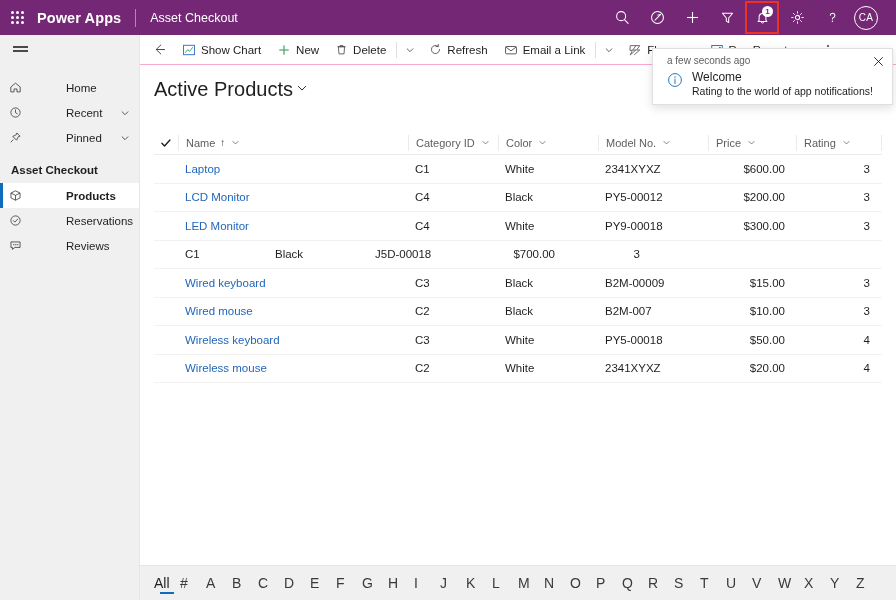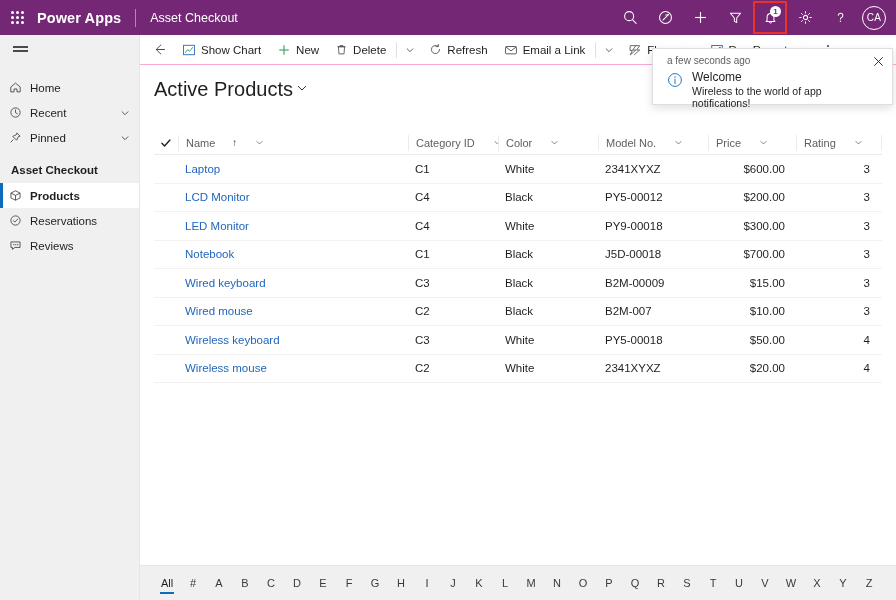--- a/index.html
+++ b/index.html
@@ -58,21 +58,21 @@
     min-width: 11px; height: 11px; border-radius: 50%;
     background: #ffffff; color: #742774;
     font-size: 8px; font-weight: bold;
     display: flex; align-items: center; justify-content: center;
     line-height: 1; padding: 0 1px;
   }
   .avatar {
     width: 24px; height: 24px; border-radius: 50%;
     border: 1px solid #ffffff; color: #ffffff;
     font-size: 10px; display: flex; align-items: center; justify-content: center;
-    margin-left: 4px; margin-right: 4px; cursor: pointer; letter-spacing: .3px;
+    margin-left: 4px; margin-right: 12px; cursor: pointer; letter-spacing: .3px;
   }
 
   
   .sidebar {
     position: absolute; left: 0; top: 35px; width: 140px; height: 565px;
     background: #f0f0f0; border-right: 1px solid #e6e6e6;
   }
   .hamburger {
     height: 32px; display: flex; align-items: center; padding-left: 13px; cursor: pointer;
   }
@@ -84,21 +84,21 @@
     content: ""; position: absolute; left: 0; top: -4px; width: 15px; height: 1.5px; background: #4a4a4a;
   }
   .navitem {
     height: 25px; display: flex; align-items: center; padding-left: 9px;
     cursor: pointer; font-size: 11.5px; color: #201f1e; position: relative;
   }
   .navitem .nicon {
     width: 21px; display: flex; align-items: center; justify-content: flex-start;
     color: #3b3a39; flex: none;
   }
-  .navitem .nlabel { flex: 1; }
+  .navitem .nlabel { flex: 1; margin-left: 36px; }
   .navitem .nchev { margin-right: 9px; color: #3b3a39; display: flex; }
   .navitem.selected {
     background: #ffffff; font-weight: bold;
   }
   .navitem.selected::before {
     content: ""; position: absolute; left: 0; top: 0; bottom: 0; width: 3px; background: #0f6cbd;
   }
   .navgroup {
     font-size: 11.5px; font-weight: bold; color: #201f1e;
     padding: 14px 0 7px 11px;
@@ -147,21 +147,21 @@
   .grid { position: absolute; left: 14px; top: 66px; width: 728px; }
   .ghead {
     display: flex; align-items: center; height: 24px;
     border-bottom: 1px solid #edebe9; font-size: 11px; color: #605e5c;
   }
   .gh-check {
     width: 24px; display: flex; align-items: center; justify-content: center;
     color: #201f1e; cursor: pointer; flex: none;
   }
   .gh-cell {
-    display: flex; align-items: center; gap: 16px;
+    display: flex; align-items: center; gap: 4px;
     border-left: 1px solid #edebe9; height: 16px; padding-left: 7px;
     cursor: pointer; flex: none; overflow: hidden; white-space: nowrap;
   }
   .gh-cell .sortarrow { font-size: 10px; color: #201f1e; margin-left: 1px; }
   .gh-cell .hchev { display: flex; align-items: center; color: #605e5c; margin-left: 2px; }
   .gh-end { border-left: 1px solid #edebe9; height: 16px; flex: none; width: 1px; }
 
   .grow {
     display: flex; align-items: center; height: 28.5px;
     border-bottom: 1px solid #f3f2f1; font-size: 11.5px; color: #201f1e;
@@ -180,21 +180,21 @@
   .w-price { width: 88px; }
   .w-rating{ width: 85px; }
 
   
   .alphabar {
     position: absolute; left: 140px; top: 565px; width: 756px; height: 35px;
     background: #f0f0f0; border-top: 1px solid #e6e6e6;
     display: flex; align-items: center; padding: 0 14px;
   }
   .alpha {
-    flex: 1; text-align: center; font-size: 11px; color: #3b3a39;
+    flex: 1; font-size: 14px; color: #3b3a39;
     cursor: pointer; position: relative; line-height: 16px;
   }
   .alpha.active { color: #201f1e; }
   .alpha.active::after {
     content: ""; position: absolute; left: 50%; transform: translateX(-50%);
     bottom: -3px; width: 14px; height: 2px; background: #0f6cbd;
   }
 
   
   .notif {
@@ -562,21 +562,20 @@
             <div class="gc gc-check"></div>
             <div class="gc gc-name w-name"><a>LED Monitor</a></div>
             <div class="gc w-cat">C4</div>
             <div class="gc w-color">White</div>
             <div class="gc w-model">PY9-00018</div>
             <div class="gc w-price gc-num">$300.00</div>
             <div class="gc w-rating gc-num">3</div>
           </div>
           <div class="grow">
             <div class="gc gc-check"></div>
-            <div class="gc gc-name w-name"><a>Notebook</a></div>
             <div class="gc w-cat">C1</div>
             <div class="gc w-color">Black</div>
             <div class="gc w-model">J5D-00018</div>
             <div class="gc w-price gc-num">$700.00</div>
             <div class="gc w-rating gc-num">3</div>
           </div>
           <div class="grow">
             <div class="gc gc-check"></div>
             <div class="gc gc-name w-name"><a>Wired keyboard</a></div>
             <div class="gc w-cat">C3</div>
@@ -660,18 +659,18 @@
     <div class="notif-body">
       <div class="notif-ico">
         <svg width="16" height="16" viewBox="0 0 18 18" fill="none">
           <circle cx="9" cy="9" r="7.2" stroke="#0f6cbd" stroke-width="1.05"></circle>
           <line x1="9" y1="8" x2="9" y2="13" stroke="#0f6cbd" stroke-width="1.05" stroke-linecap="round"></line>
           <circle cx="9" cy="5.6" r=".75" fill="#0f6cbd"></circle>
         </svg>
       </div>
       <div>
         <div class="notif-title">Welcome</div>
-        <div class="notif-msg">Wireless to the world of app notifications!</div>
+        <div class="notif-msg">Rating to the world of app notifications!</div>
       </div>
     </div>
   </div>
 
 </div>
 
 </body></html>

